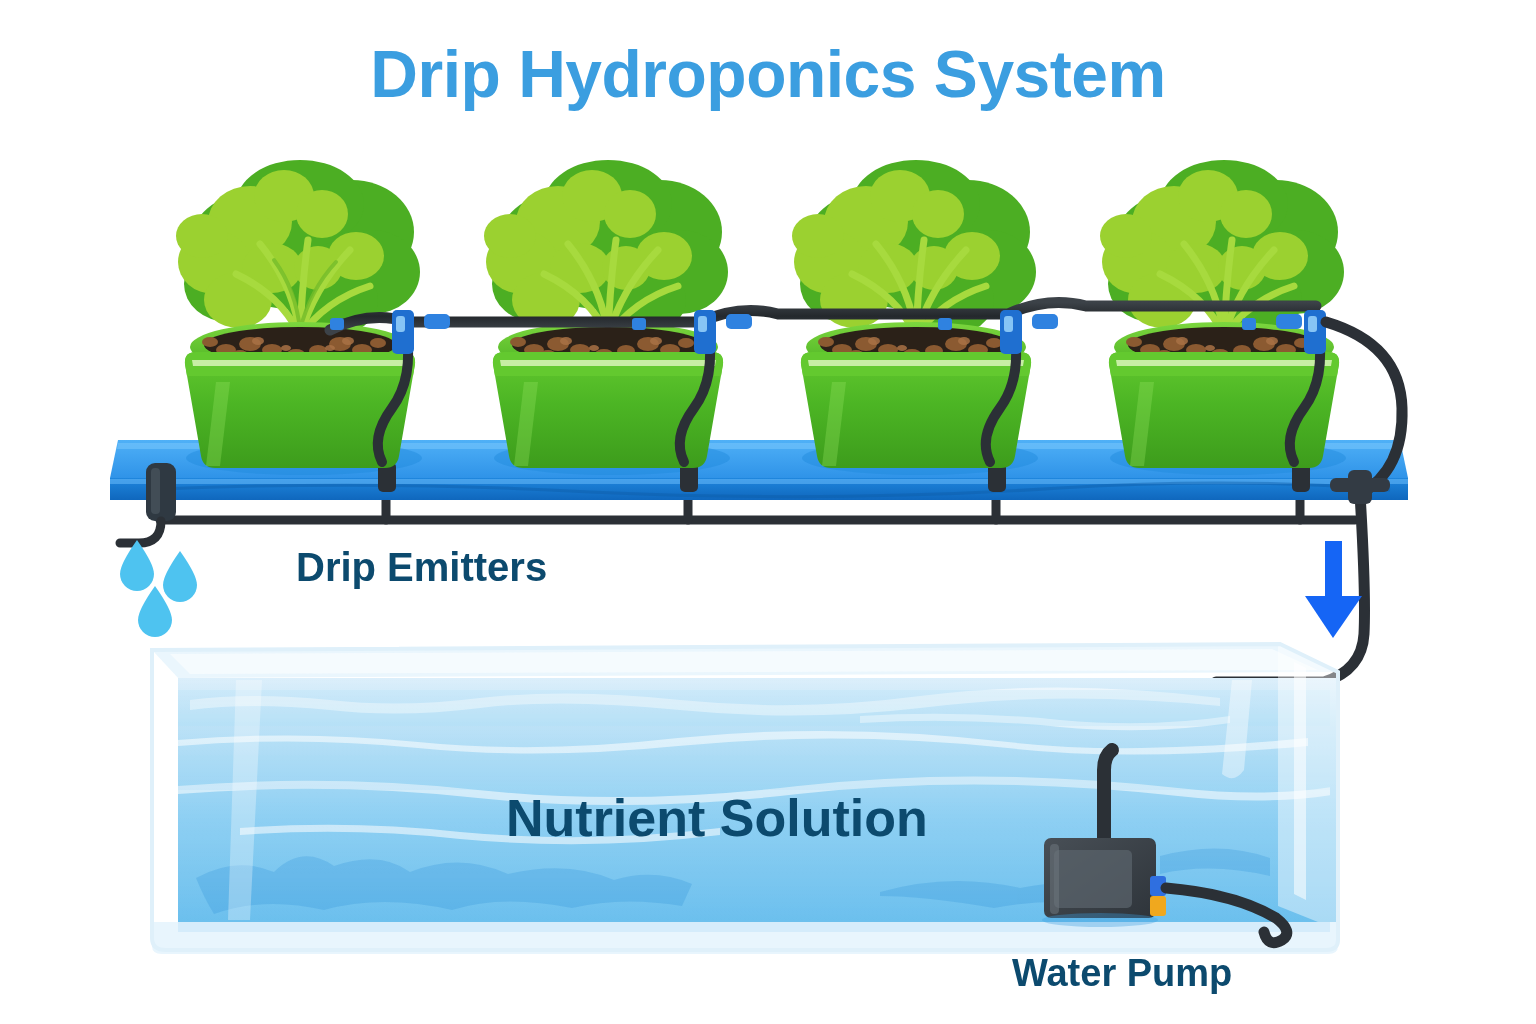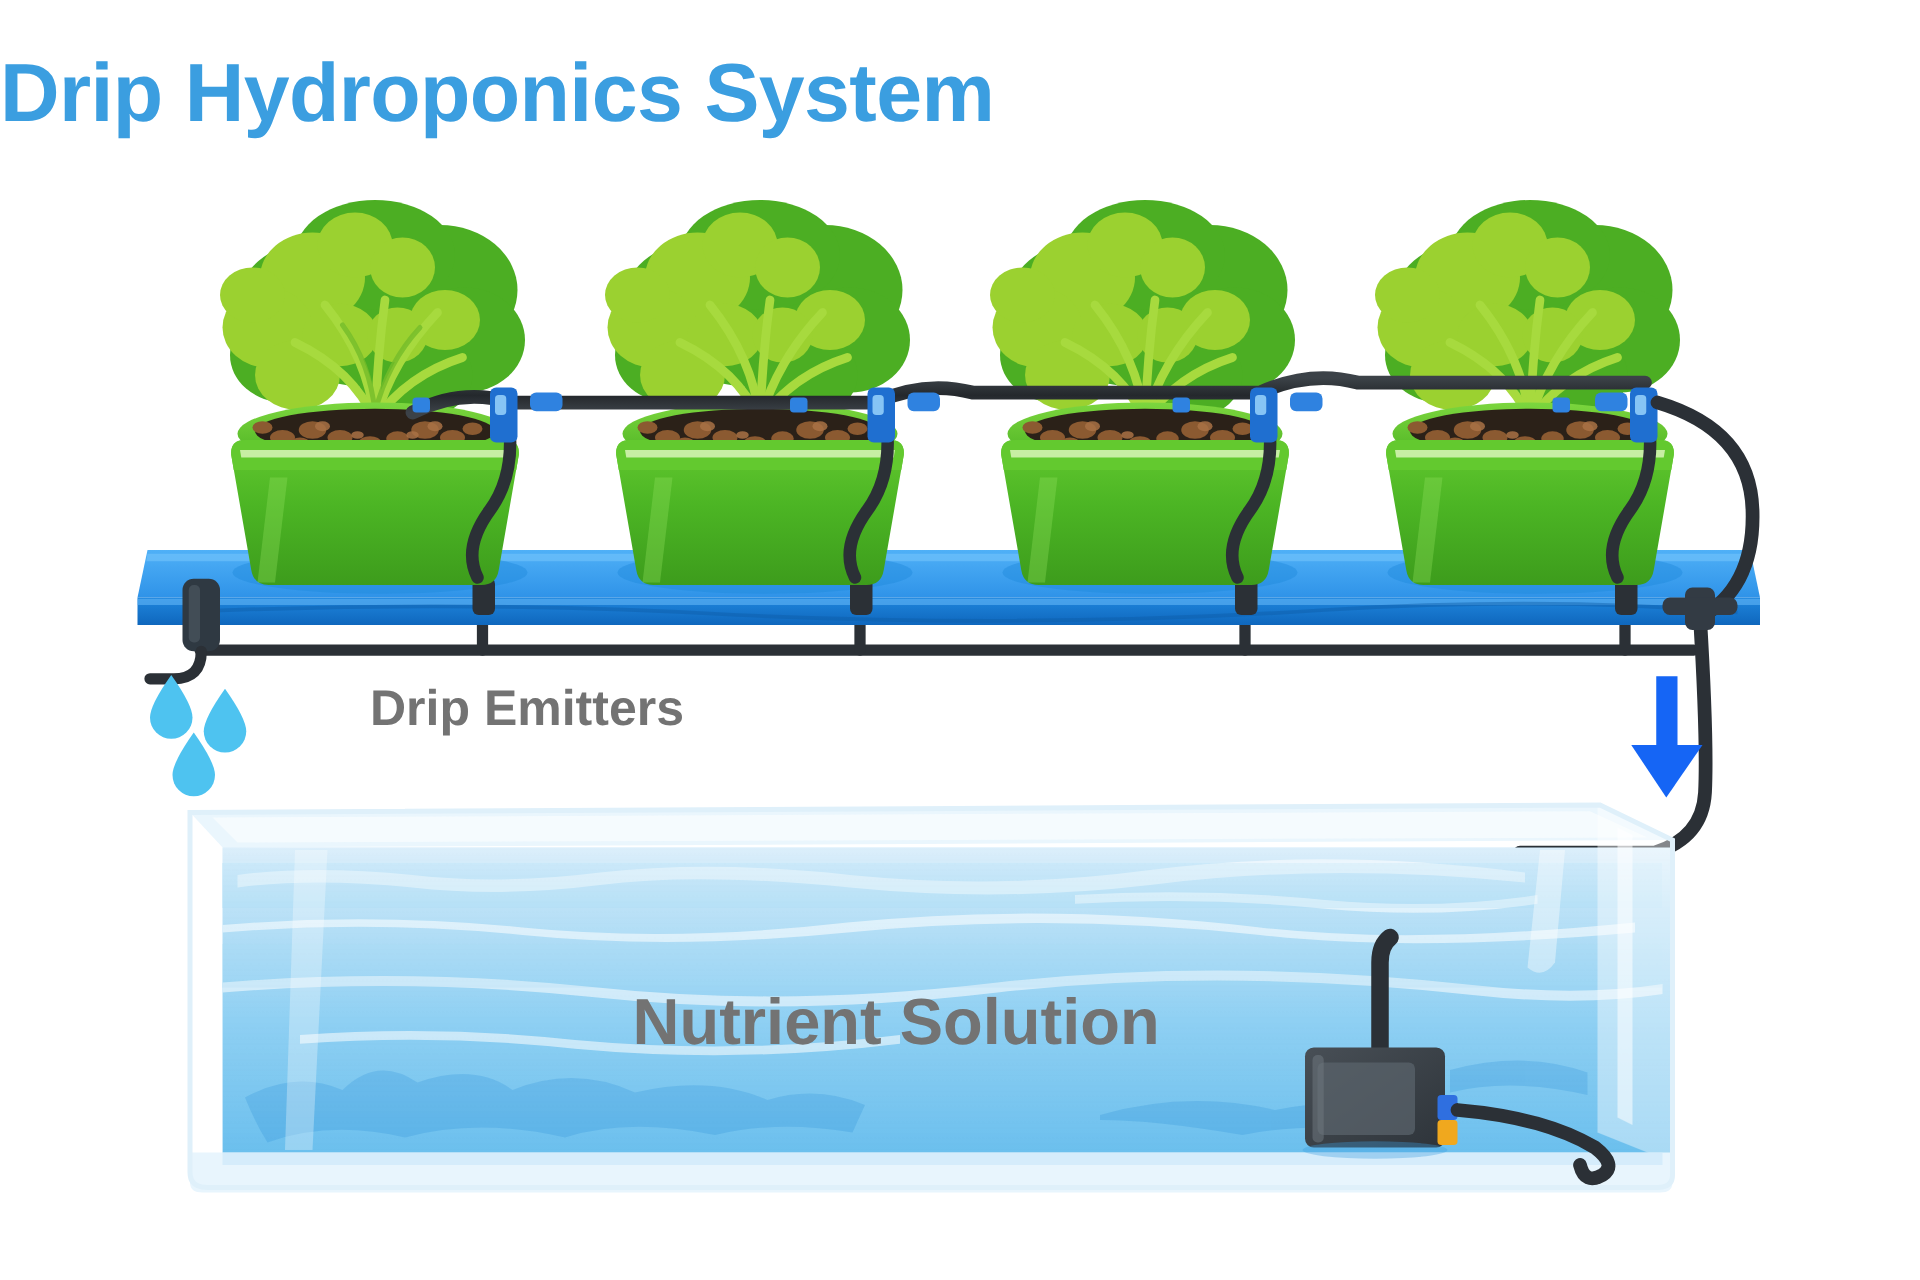--- a/index.html
+++ b/index.html
@@ -1,20 +1,20 @@
 <!DOCTYPE html>
 <html><head>
 <meta charset="utf-8">
 <style>
   html,body{margin:0;padding:0;background:#ffffff;}
   body{width:1536px;height:1024px;overflow:hidden;font-family:"Liberation Sans",sans-serif;}
   #stage{position:relative;width:1536px;height:1024px;background:#ffffff;}
   #stage svg{position:absolute;left:0;top:0;}
-  .lbl{position:absolute;font-weight:bold;color:#737373;white-space:nowrap;}
-  #title{position:absolute;left:0;top:36px;width:1536px;
+  .lbl{position:absolute;font-weight:bold;color:#0c4a6e;white-space:nowrap;}
+  #title{position:absolute;left:0;top:36px;width:1536px;text-align:center;
          font-size:66px;font-weight:bold;color:#3b9ee0;letter-spacing:-0.5px;}
   #lbl-drip{left:296px;top:545px;font-size:40px;}
   #lbl-master{left:862px;top:545px;font-size:40px;}
   #lbl-nutrient{left:506px;top:788px;font-size:52px;}
   #lbl-pump{left:1012px;top:952px;font-size:38px;}
 </style>
 </head>
 <body>
 
 <div id="stage">
@@ -457,14 +457,15 @@
     <g fill="#4ec3f0">
       <path d="M137 540 q17 24 17 34 a17 17 0 0 1 -34 0 q0 -10 17 -34 z"></path>
       <path d="M180 551 q17 24 17 34 a17 17 0 0 1 -34 0 q0 -10 17 -34 z"></path>
       <path d="M155 586 q17 24 17 34 a17 17 0 0 1 -34 0 q0 -10 17 -34 z"></path>
     </g>
   </svg>
 
   <div id="title">Drip Hydroponics System</div>
   <div class="lbl" id="lbl-drip">Drip Emitters</div>
   <div class="lbl" id="lbl-nutrient">Nutrient Solution</div>
+  <div class="lbl" id="lbl-pump">Water Pump</div>
 
 </div>
 
 </body></html>

